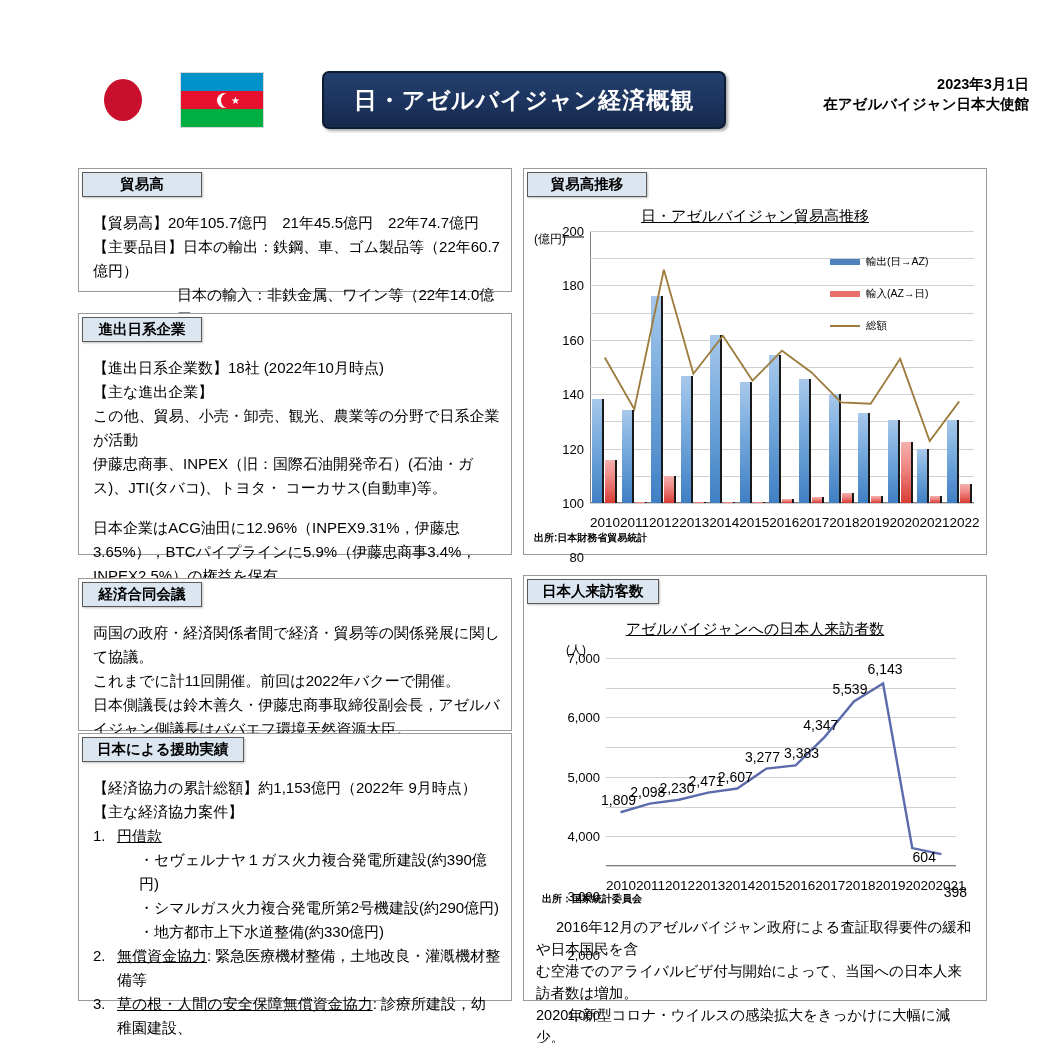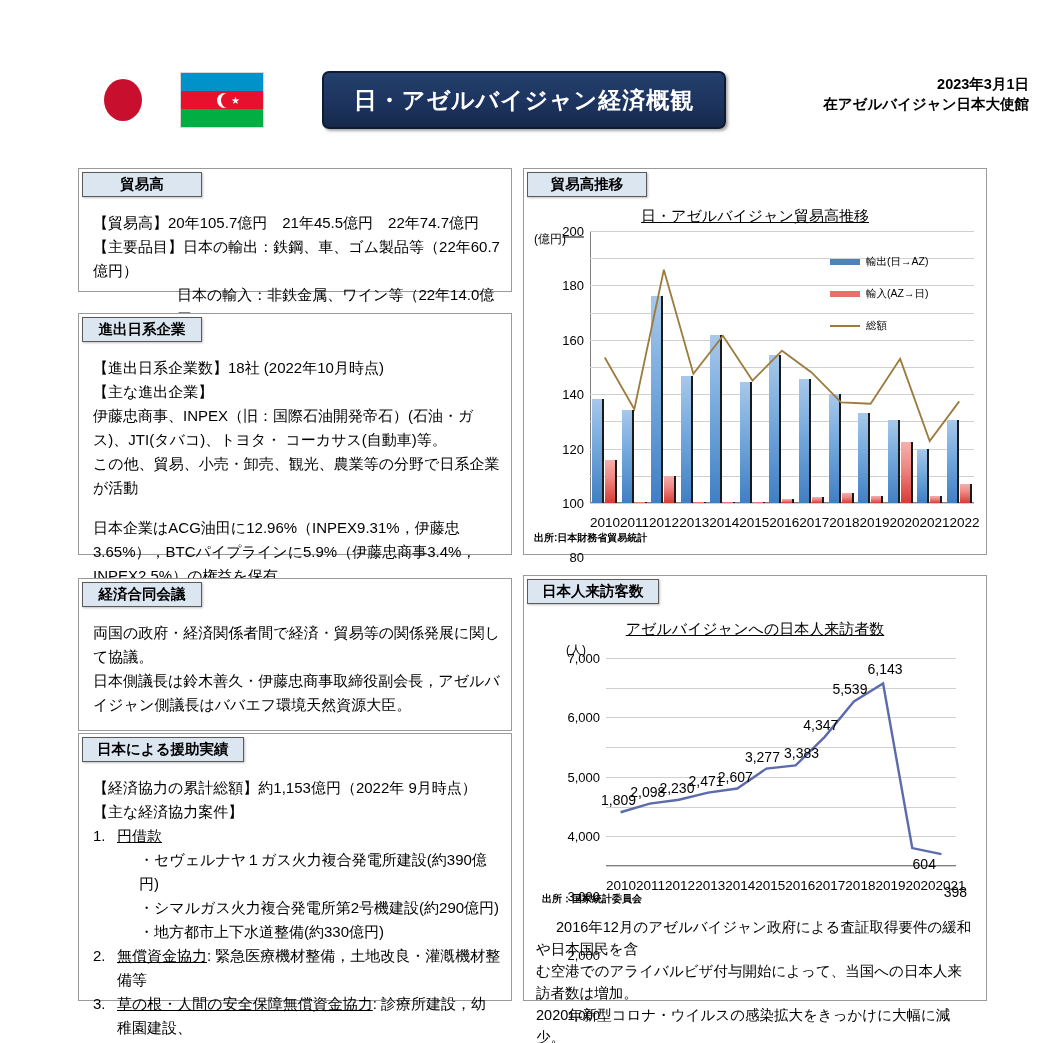--- a/index.html
+++ b/index.html
@@ -258,33 +258,34 @@
   </div>
 </div>
 
 <div class="panel" style="left:78px; top:313px; width:434px; height:242px;">
   <div class="panel-head">
     <span>進出日系企業</span>
   </div>
   <div class="panel-body">
     <p>【進出日系企業数】18社 (2022年10月時点)</p>
     <p>【主な進出企業】</p>
+    <p>この他、貿易、小売・卸売、観光、農業等の分野で日系企業が活動</p>
     <p>伊藤忠商事、INPEX（旧：国際石油開発帝石）(石油・ガス)、JTI(タバコ)、トヨタ・ コーカサス(自動車)等。</p>
-    <p>この他、貿易、小売・卸売、観光、農業等の分野で日系企業が活動</p>
     <div class="gap"></div>
     <p>日本企業はACG油田に12.96%（INPEX9.31%，伊藤忠3.65%），BTCパイプラインに5.9%（伊藤忠商事3.4%，INPEX2.5%）の権益を保有。</p>
   </div>
 </div>
 
 <div class="panel" style="left:78px; top:578px; width:434px; height:153px;">
   <div class="panel-head">
     <span>経済合同会議</span>
   </div>
   <div class="panel-body">
     <p>両国の政府・経済関係者間で経済・貿易等の関係発展に関して協議。</p>
+    <p>これまでに計11回開催。前回は2022年バクーで開催。</p>
     <p>日本側議長は鈴木善久・伊藤忠商事取締役副会長，アゼルバイジャン側議長はババエフ環境天然資源大臣。</p>
   </div>
 </div>
 
 <div class="panel" style="left:78px; top:733px; width:434px; height:268px;">
   <div class="panel-head">
     <span>日本による援助実績</span>
   </div>
   <div class="panel-body">
     <p>【経済協力の累計総額】約1,153億円（2022年 9月時点）</p>
@@ -491,21 +492,21 @@
       <div class="dlabel" style="left: 12.5833px; top: 150.247px;">1,809</div>
       <div class="dlabel" style="left: 41.75px; top: 141.659px;">2,098</div>
       <div class="dlabel" style="left: 70.9167px; top: 137.737px;">2,230</div>
       <div class="dlabel" style="left: 100.083px; top: 130.576px;">2,471</div>
       <div class="dlabel" style="left: 129.25px; top: 126.535px;">2,607</div>
       <div class="dlabel" style="left: 156.417px; top: 106.626px;">3,277</div>
       <div class="dlabel" style="left: 195.583px; top: 103.477px;">3,383</div>
       <div class="dlabel" style="left: 214.75px; top: 74.832px;">4,347</div>
       <div class="dlabel" style="left: 243.917px; top: 39.4126px;">5,539</div>
       <div class="dlabel" style="left: 279.083px; top: 19.4651px;">6,143</div>
-      <div class="dlabel" style="left: 318.25px; top: 214px;">604</div>
+      <div class="dlabel" style="left: 318.25px; top: 207px;">604</div>
       <div class="dlabel" style="left: 349.417px; top: 242.174px;">398</div>
     </div>
 
   <div class="xlabels" id="visitors-xlabels" style="left:82px; top:294px; width:350px;">
       <span>2010</span>
       <span>2011</span>
       <span>2012</span>
       <span>2013</span>
       <span>2014</span>
       <span>2015</span>

